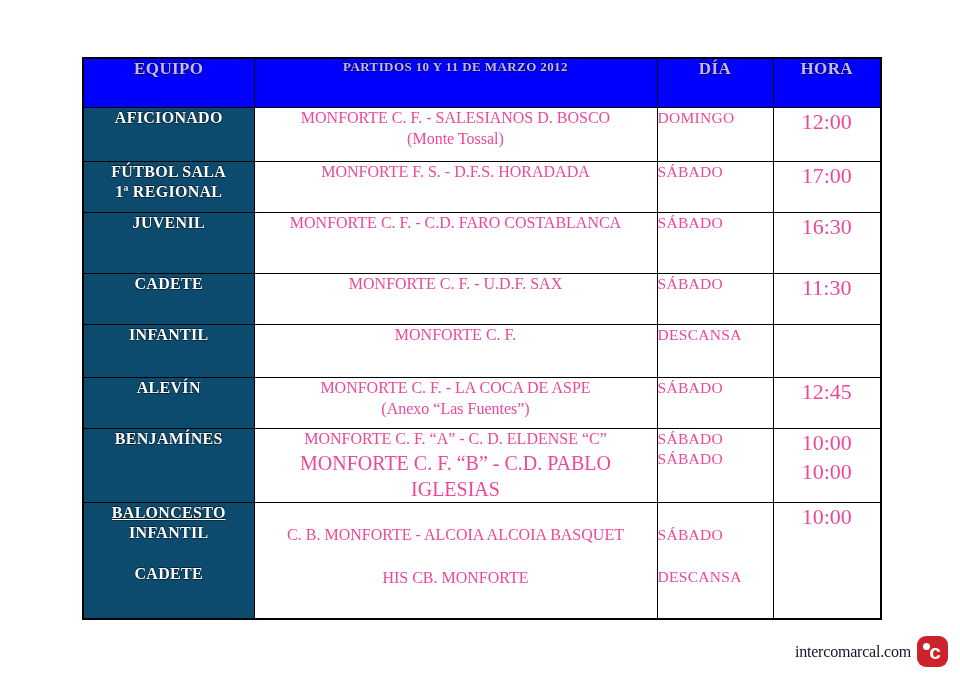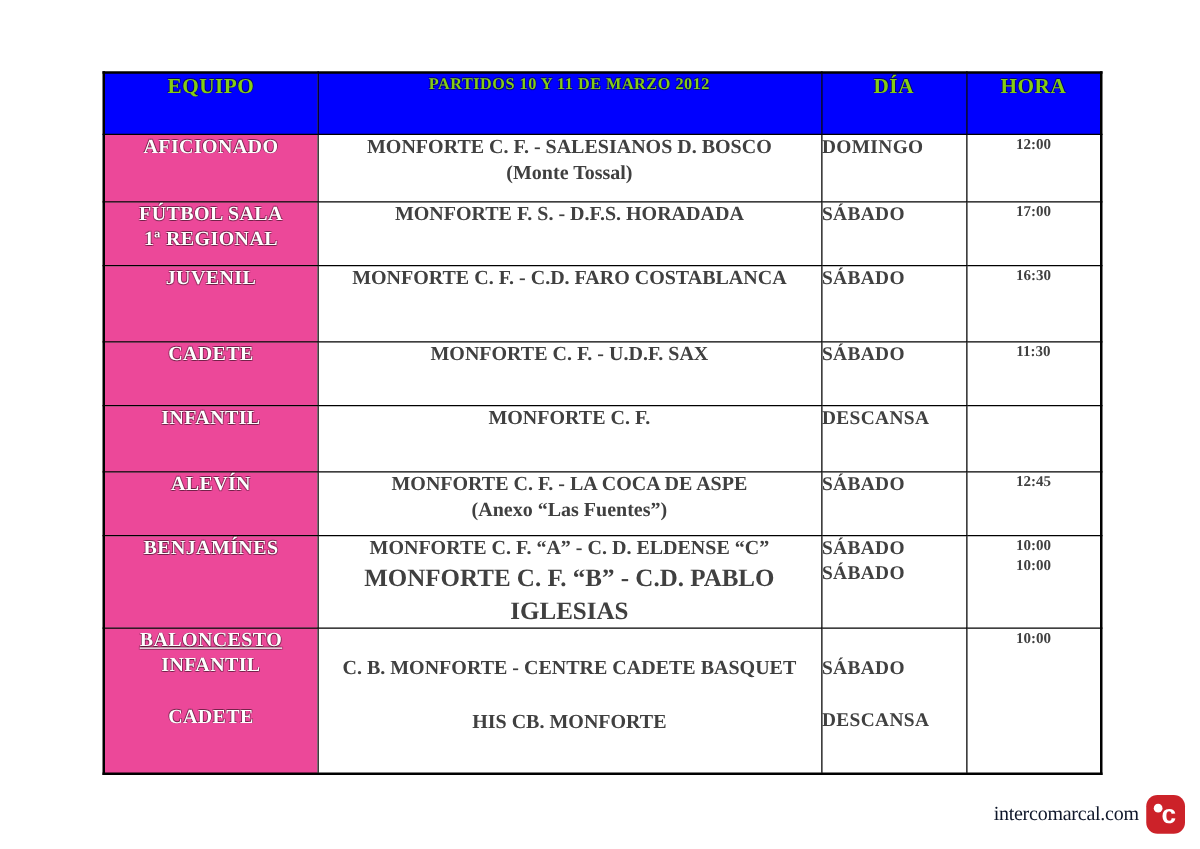--- a/index.html
+++ b/index.html
@@ -35,39 +35,39 @@
 
   
   col.c-equipo   { width: 171px; }
   col.c-partidos { width: 403px; }
   col.c-dia      { width: 116px; }
   col.c-hora     { width: 108px; }
 
   
   .hdr-row th {
     background: #0000ff;
-    color: #84cc16;
+    color: #c4b5fd;
     height: 48px;
     text-align: center;
     vertical-align: top;
     font-weight: bold;
     font-size: 17px;
     letter-spacing: 0.4px;
     padding-top: 8px;
     text-shadow:
       -0.6px -0.6px 0 rgba(0,0,0,.35),
        0.6px -0.6px 0 rgba(0,0,0,.35),
       -0.6px  0.6px 0 rgba(0,0,0,.35),
        0.6px  0.6px 0 rgba(0,0,0,.35);
   }
   .hdr-row th.h-partidos { font-size: 13px; }
 
   
   td.team-cell {
-    background: #ec4899;
+    background: #0c4a6e;
     color: #ffffff;
     text-align: center;
     font-weight: bold;
     font-size: 16px;
     letter-spacing: 0.3px;
     line-height: 1.28;
     padding-top: 9px;
     text-shadow:
       -0.6px -0.6px 0 rgba(0,0,0,.30),
        0.6px -0.6px 0 rgba(0,0,0,.30),
@@ -76,28 +76,28 @@
   }
   td.team-cell .team-line { display: block; }
   td.team-cell .team-line.underline { text-decoration: underline; }
   td.team-cell .team-line.gap-above { margin-top: 20px; }
 
   
   td.match-cell,
   td.day-cell,
   td.hour-cell {
     background: #ffffff;
-    color: #404040;
-    font-weight: bold;
+    color: #ec4899;
+    font-weight: normal;
     line-height: 1.3;
     padding-top: 9px;
   }
   td.match-cell { text-align: center; font-size: 16px; }
   td.day-cell   { text-align: left; font-size: 15.5px; letter-spacing: 0.3px; }
-  td.hour-cell  { text-align: center; font-size: 12px; }
+  td.hour-cell  { text-align: center; font-size: 22px; }
 
   td.match-cell .line,
   td.day-cell   .line,
   td.hour-cell  .line { display: block; }
   td.match-cell .line.small { font-size: 20px; }
   td.match-cell .line.gap-above,
   td.day-cell   .line.gap-above { margin-top: 22px; }
 
   
   tr.r-aficionado  td { height: 53px; }
@@ -285,21 +285,21 @@
       </td>
     </tr>
 
     <tr class="r-baloncesto">
       <td class="team-cell">
         <span class="team-line underline">BALONCESTO</span>
         <span class="team-line">INFANTIL</span>
         <span class="team-line gap-above">CADETE</span>
       </td>
       <td class="match-cell">
-        <span class="line gap-above">C. B. MONFORTE - CENTRE CADETE BASQUET</span>
+        <span class="line gap-above">C. B. MONFORTE - ALCOIA ALCOIA BASQUET</span>
         <span class="line gap-above">HIS CB. MONFORTE</span>
       </td>
       <td class="day-cell">
         <span class="line gap-above">SÁBADO</span>
         <span class="line gap-above">DESCANSA</span>
       </td>
       <td class="hour-cell">
         <span class="line gap-above">10:00</span>
       </td>
     </tr>

